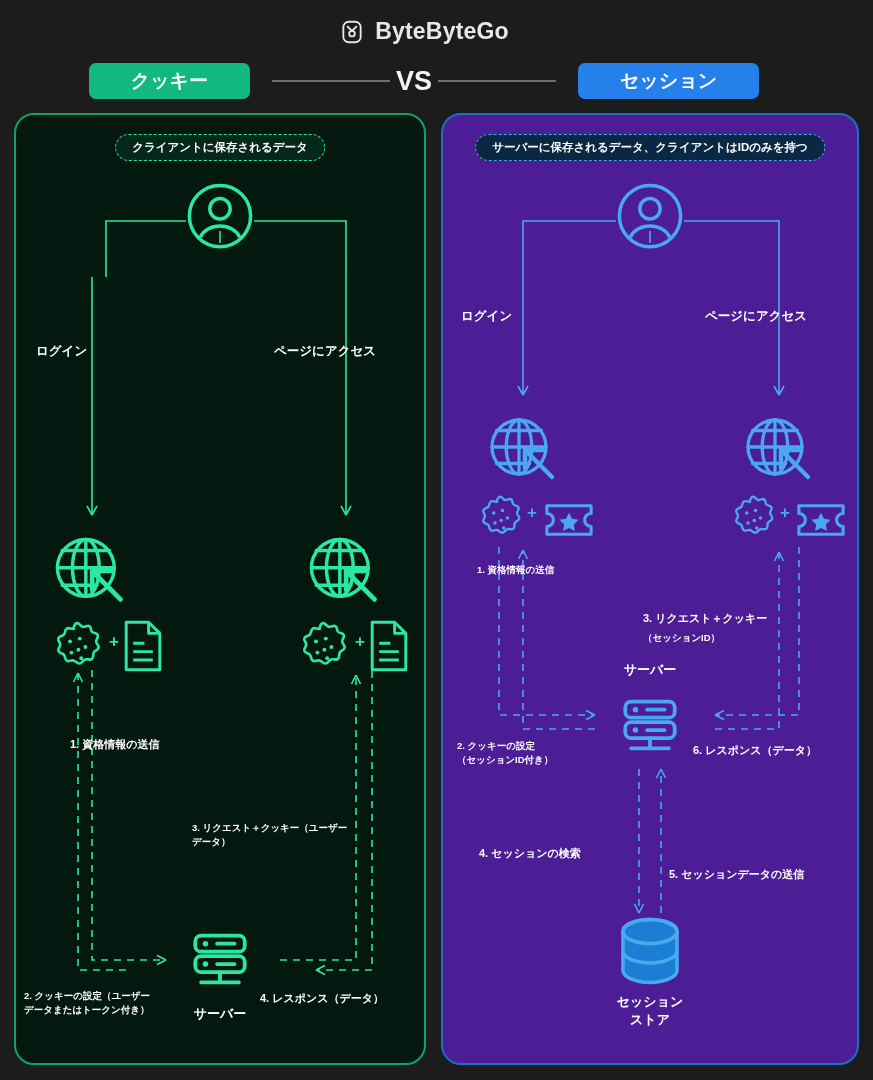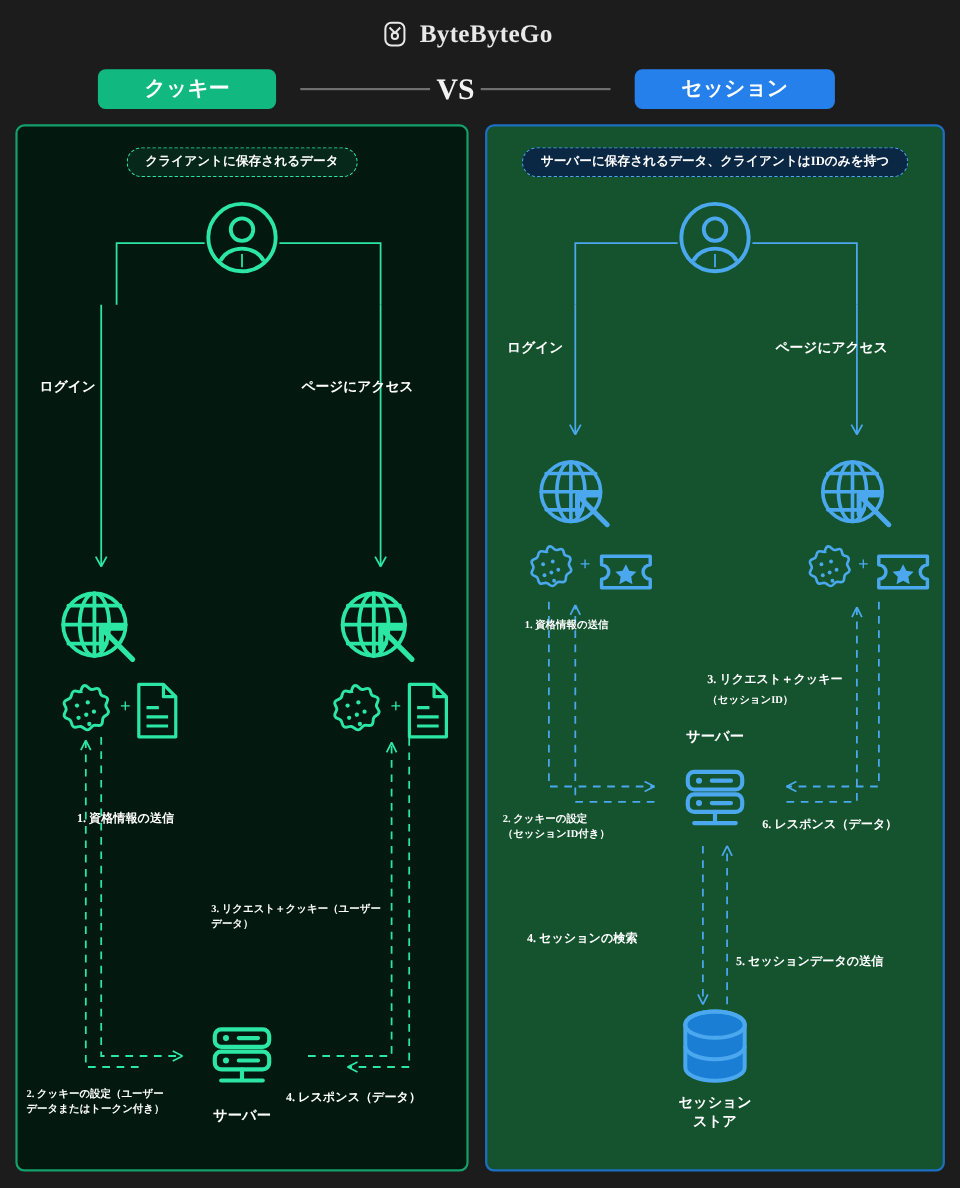--- a/index.html
+++ b/index.html
@@ -2,21 +2,21 @@
 <html><head>
 <meta charset="utf-8">
 <style>
   * { box-sizing: border-box; margin: 0; padding: 0; }
   html, body {
     width: 873px; height: 1080px;
     background: #1c1c1c;
     font-family: "Liberation Sans", "DejaVu Sans", sans-serif;
     overflow: hidden;
   }
-  .page { position: relative; width: 848px; height: 1080px; font-family: Liberation Serif, serif; }
+  .page { position: relative; width: 848px; height: 1080px; }
 
   
   .brand {
     position: absolute; top: 18px; left: 0; right: 0;
     display: flex; align-items: center; justify-content: center; gap: 10px;
   }
   .brand-mark { width: 26px; height: 26px; display: block; }
   .brand-text {
     color: #e8e8e8; font-size: 23px; font-weight: 700; letter-spacing: .2px;
   }
@@ -32,24 +32,24 @@
   }
   .pill.green { background: #11b981; }
   .pill.blue  { background: #2680eb; }
   .rule { width: 118px; height: 2px; background: #6f6f6f; }
   .vs { color: #f2f2f2; font-weight: 700; font-size: 27px; padding: 0 6px; }
   .sp-l { width: 22px; } .sp-r { width: 22px; }
 
   
   .panel {
     position: absolute; top: 113px; height: 952px;
-    border-radius: 8px; overflow: hidden;
+    border-radius: 20px; overflow: hidden;
   }
   .panel.left  { left: 14px;  width: 412px; background: #03190f; border: 2px solid #13a06a; }
-  .panel.right { left: 441px; width: 418px; background: #14532d; border: 2px solid #1d6fc4; }
+  .panel.right { left: 441px; width: 418px; background: #4c1d95; border: 2px solid #1d6fc4; }
 
   .tag {
     position: absolute; top: 19px; left: 50%; transform: translateX(-50%);
     border-radius: 999px; padding: 6px 16px; white-space: nowrap;
     font-size: 11.5px; font-weight: 700; color: #ffffff; line-height: 1.1;
   }
   .tag.green { border: 1.6px dashed #2ce6a4; background: #06281a; }
   .tag.blue  { border: 1.6px dashed #4ba8ef; background: #0a2744; }
 
   

